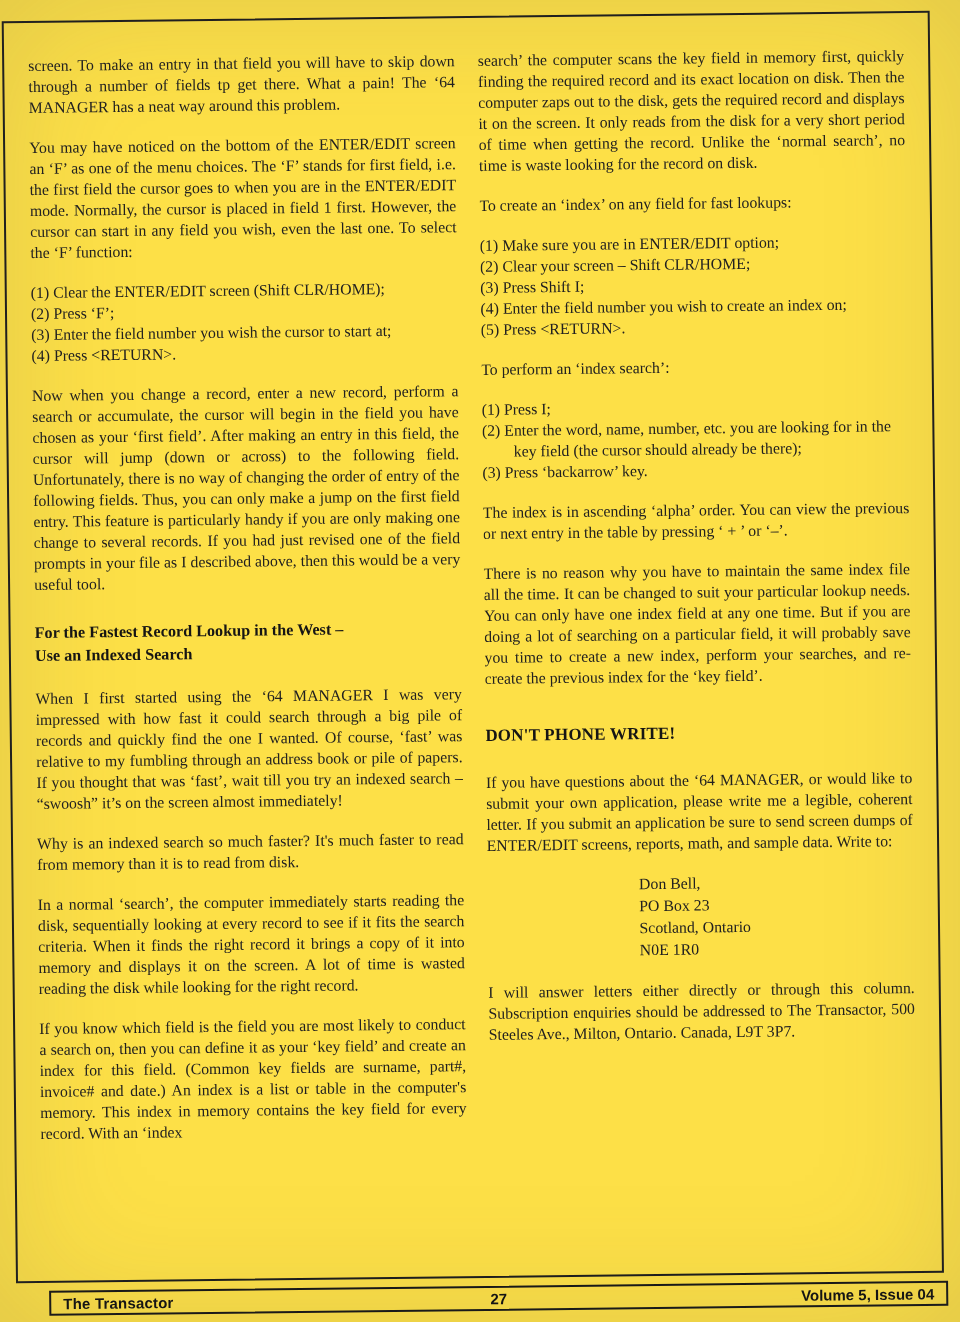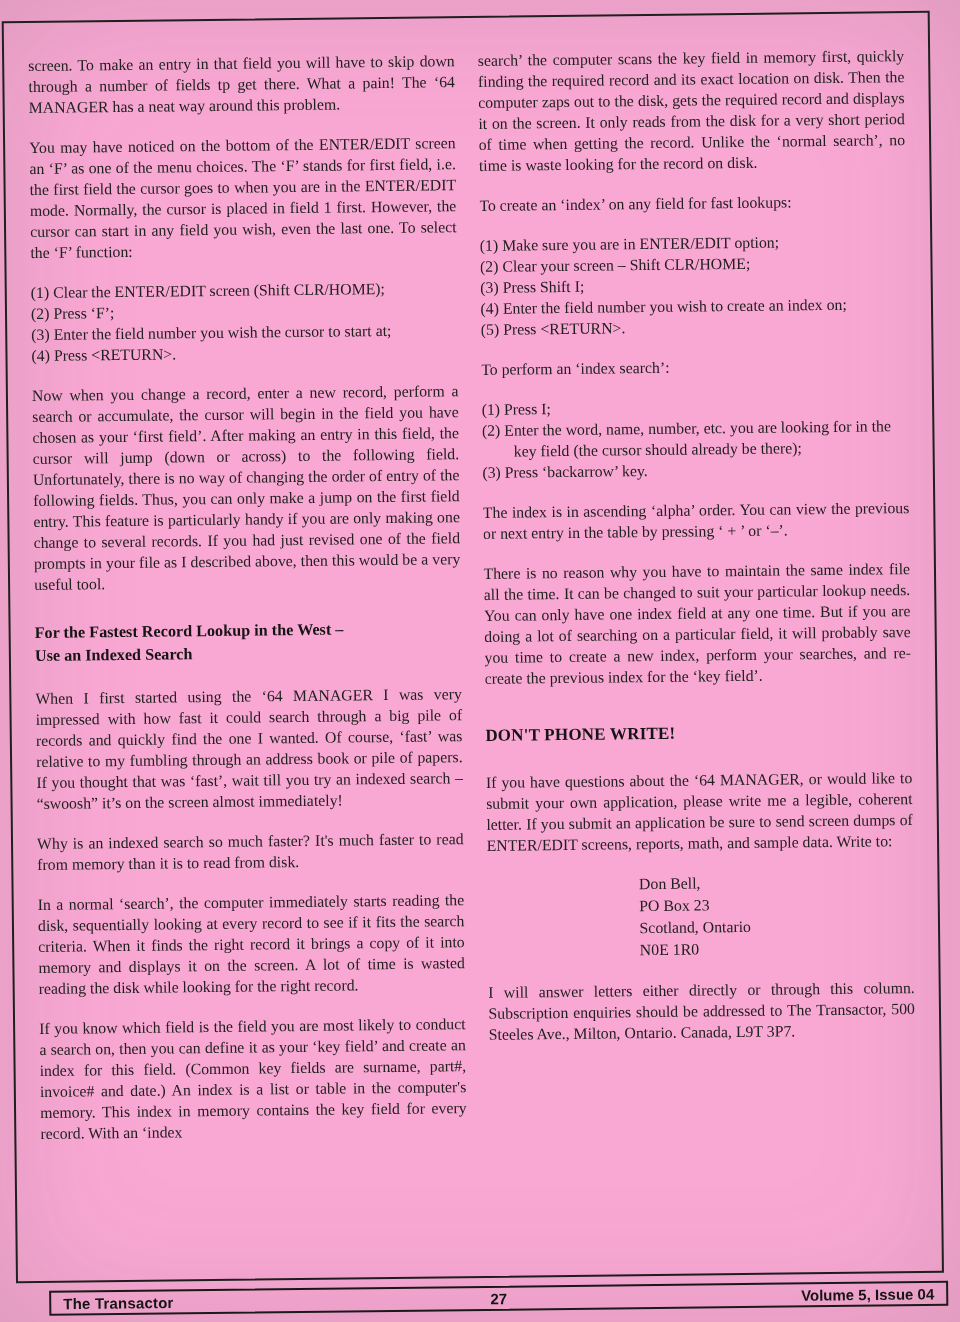--- a/index.html
+++ b/index.html
@@ -8,21 +8,21 @@
     width: 960px;
     height: 1322px;
     background: #f2f0ea;
     overflow: hidden;
     font-family: "Liberation Serif", serif;
   }
   .scan {
     position: absolute;
     inset: 0;
     background: radial-gradient(ellipse at 50% 45%, #f7f5f0 60%, #ecead f0 100%);
-    background-color: #f9a8d4;
+    background-color: #fde047;
   }
   .scan::after {
     content: "";
     position: absolute;
     inset: 0;
     pointer-events: none;
     box-shadow: inset 0 0 140px rgba(90,85,75,0.18);
   }
   .tilt {
     position: absolute;

